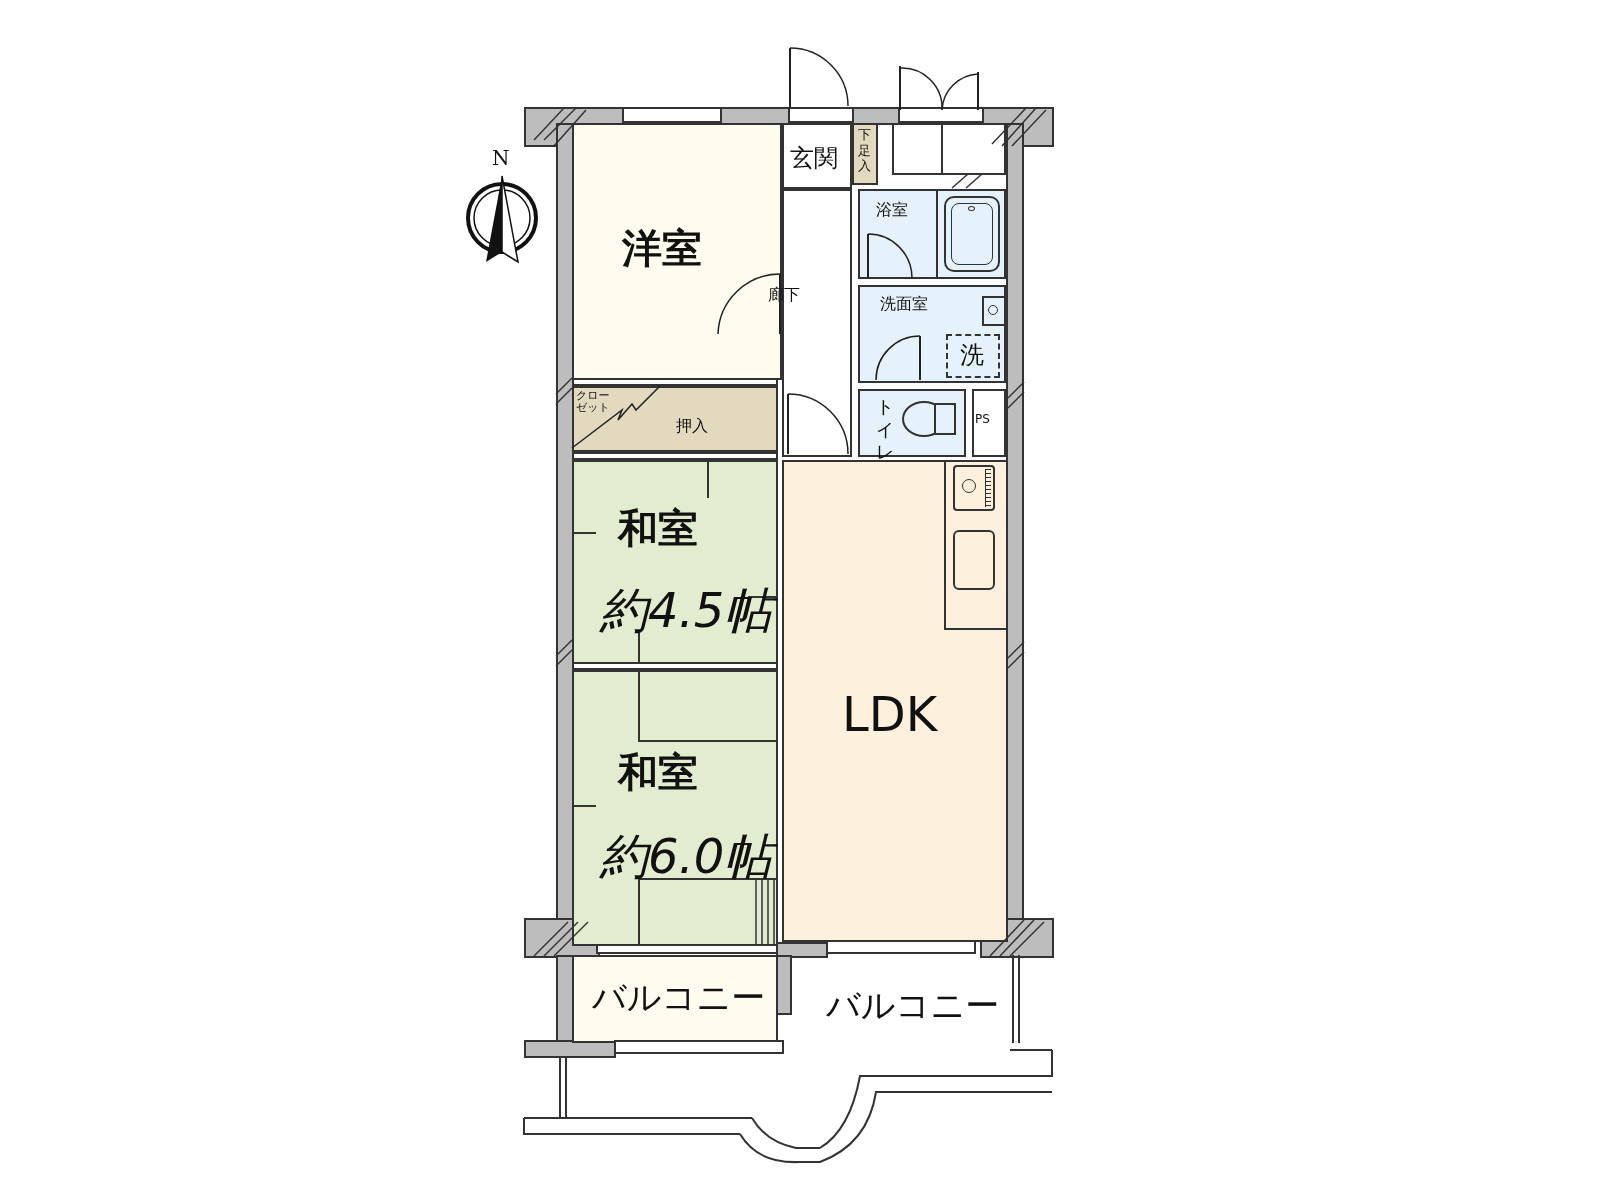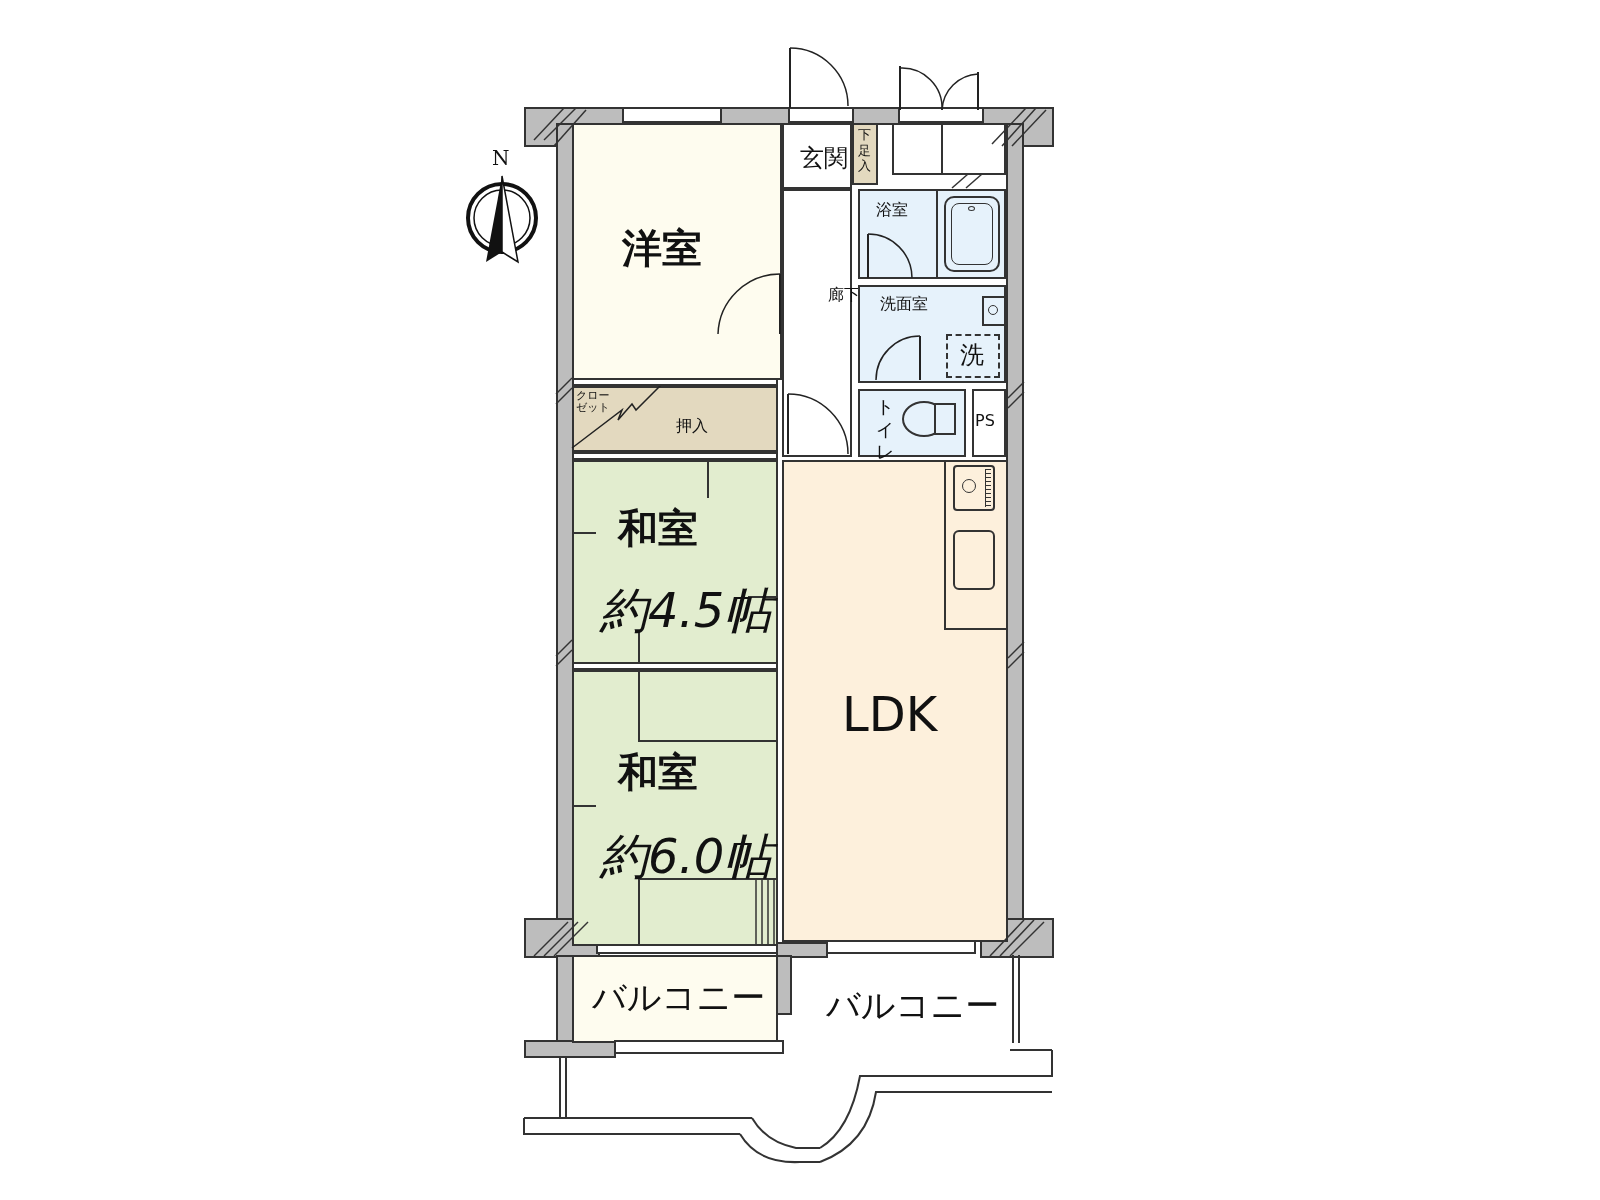--- a/index.html
+++ b/index.html
@@ -73,39 +73,39 @@
 <div class="lbl mid" style="left:600px;top:832px;">約6.0帖</div>
 <svg width="30" height="70" style="left:752px;top:878px;">
   <line x1="4" y1="0" x2="4" y2="68" stroke="#333" stroke-width="1.5"></line>
   <line x1="10" y1="0" x2="10" y2="68" stroke="#333" stroke-width="1.5"></line>
   <line x1="16" y1="0" x2="16" y2="68" stroke="#333" stroke-width="1.5"></line>
   <line x1="22" y1="0" x2="22" y2="68" stroke="#333" stroke-width="1.5"></line>
 </svg>
 <div class="win" style="left:596px;top:944px;width:182px;height:10px;"></div>
 
 <div class="room" style="left:782px;top:123px;width:70px;height:66px;background:#ffffff;"></div>
-<div class="lbl sm" style="left:790px;top:146px;font-size:24px;margin-left:10px;">玄関</div>
+<div class="lbl sm" style="left:790px;top:146px;font-size:24px;">玄関</div>
 <div class="room" style="left:852px;top:123px;width:26px;height:62px;background:#e3d9bf;"></div>
 <div class="lbl xs" style="left:858px;top:127px;width:14px;white-space:normal;font-size:13px;line-height:1.2;word-break:break-all;">下足入</div>
 <svg width="70" height="64" style="left:788px;top:46px;">
   <line x1="2" y1="2" x2="2" y2="62" stroke="#222" stroke-width="2"></line>
   <path d="M2,2 A58,58 0 0 1 60,60" fill="none" stroke="#222" stroke-width="1.5"></path>
 </svg>
 
 <div class="room" style="left:892px;top:123px;width:114px;height:52px;background:#fff;"></div>
 <div class="line" style="left:941px;top:123px;width:2px;height:52px;"></div>
 <svg width="90" height="50" style="left:898px;top:64px;">
   <line x1="2" y1="2" x2="2" y2="46" stroke="#222" stroke-width="2"></line>
   <path d="M2,4 A40,40 0 0 1 44,46" fill="none" stroke="#222" stroke-width="1.5"></path>
   <line x1="80" y1="8" x2="80" y2="46" stroke="#222" stroke-width="2"></line>
   <path d="M80,10 A38,38 0 0 0 44,46" fill="none" stroke="#222" stroke-width="1.5"></path>
 </svg>
 
 <div class="room" style="left:782px;top:189px;width:70px;height:268px;background:#ffffff;"></div>
-<div class="lbl sm" style="left:828px;top:287px;">廊下</div>
+<div class="lbl sm" style="left:768px;top:287px;">廊下</div>
 <svg width="70" height="70" style="left:716px;top:272px;">
   <line x1="64" y1="2" x2="64" y2="62" stroke="#222" stroke-width="2"></line>
   <path d="M64,2 A62,62 0 0 0 2,62" fill="none" stroke="#222" stroke-width="1.5"></path>
 </svg>
 <svg width="70" height="70" style="left:786px;top:392px;">
   <line x1="2" y1="2" x2="2" y2="62" stroke="#222" stroke-width="2"></line>
   <path d="M2,2 A60,60 0 0 1 62,62" fill="none" stroke="#222" stroke-width="1.5"></path>
 </svg>
 
 <div class="room" style="left:858px;top:189px;width:148px;height:90px;background:#e6f2fb;"></div>
@@ -131,21 +131,21 @@
   <line x1="46" y1="2" x2="46" y2="46" stroke="#222" stroke-width="2"></line>
   <path d="M46,2 A44,44 0 0 0 2,46" fill="none" stroke="#222" stroke-width="1.5"></path>
 </svg>
 
 <div class="room" style="left:858px;top:389px;width:108px;height:68px;background:#e6f2fb;"></div>
 <div class="lbl xs" style="left:876px;top:396px;width:14px;white-space:normal;font-size:18px;line-height:1.25;word-break:break-all;">トイレ</div>
 <div class="abs" style="left:902px;top:401px;width:44px;height:36px;border:2px solid #333;border-radius:50%;background:#e6f2fb;"></div>
 <div class="abs" style="left:934px;top:403px;width:22px;height:32px;border:2px solid #333;background:#e6f2fb;"></div>
 
 <div class="room" style="left:972px;top:389px;width:34px;height:68px;background:#ffffff;"></div>
-<div class="lbl sm" style="left:975px;top:413px;font-size:16px;">PS</div>
+<div class="lbl sm" style="left:975px;top:413px;font-size:12px;">PS</div>
 
 <div class="room" style="left:782px;top:460px;width:226px;height:482px;background:#fdf0dc;"></div>
 <div class="abs" style="left:944px;top:460px;width:64px;height:170px;border:2px solid #333;background:#fdf0dc;"></div>
 <div class="abs" style="left:953px;top:465px;width:42px;height:46px;border:2px solid #333;border-radius:4px;background:#fdf0dc;">
   <div class="abs" style="left:7px;top:12px;width:14px;height:14px;border:1.5px solid #333;border-radius:50%;"></div>
   <div class="abs" style="left:30px;top:2px;width:6px;height:38px;border-left:1.5px solid #333;background:repeating-linear-gradient(#333 0 1px, transparent 1px 4px);"></div>
 </div>
 <div class="abs" style="left:953px;top:530px;width:42px;height:60px;border:2px solid #333;border-radius:6px;background:#fdf0dc;"></div>
 <div class="lbl" style="left:842px;top:690px;font-size:48px;">LDK</div>
 <div class="win" style="left:826px;top:940px;width:150px;height:14px;"></div>

